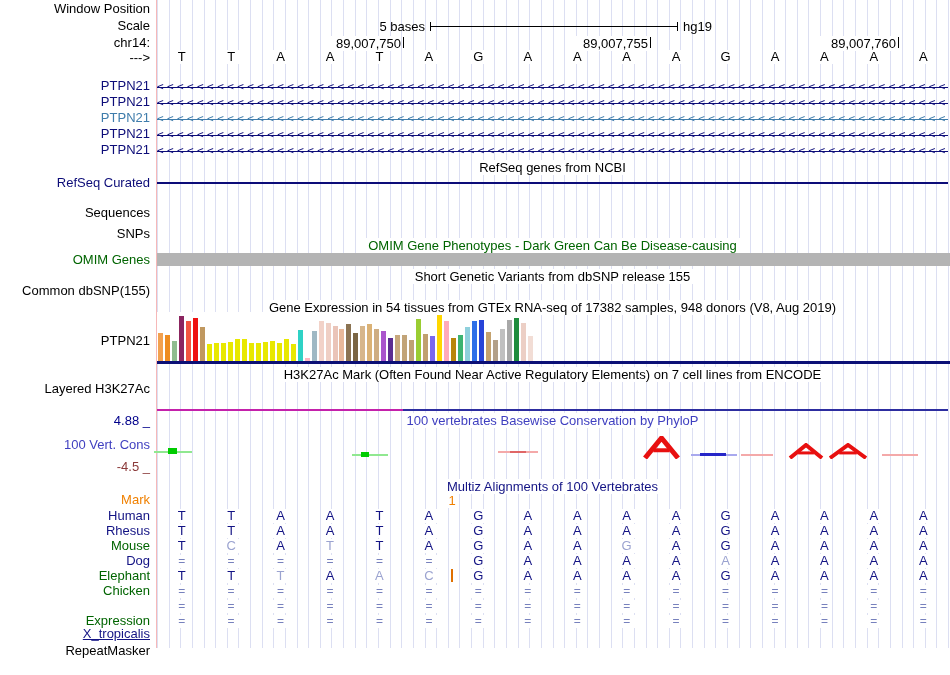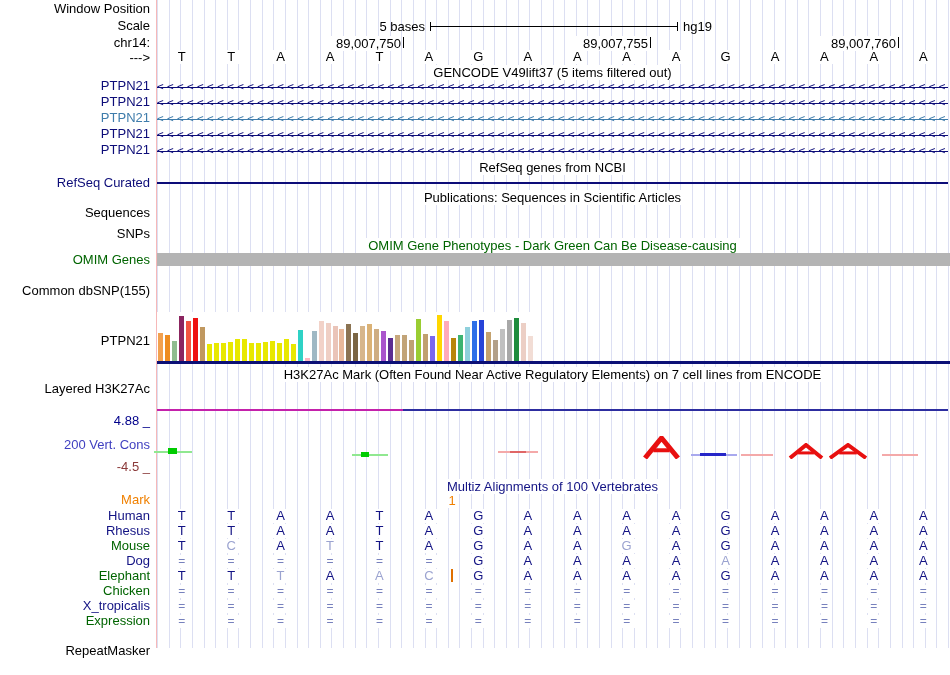--- a/index.html
+++ b/index.html
@@ -107,47 +107,48 @@
   <div class="lbl" style="top:2px">Window Position</div>
 
   <div class="lbl" style="top:19px">Scale</div>
   <div style="position:absolute;left:320px;top:19px;width:105px;text-align:right">5 bases</div>
   <div class="bracket"></div>
   <div style="position:absolute;left:683px;top:19px">hg19</div>
 
   <div class="lbl" style="top:36px">chr14:</div>
   <div class="lbl" style="top:51px">---&gt;</div>
 
-  <div class="ttl" style="top:66px"><span>GENCODE V49lift37 (5 items filtered out)</span></div>
 
   <div class="ttl" style="top:161px"><span>RefSeq genes from NCBI</span></div>
   <div class="lbl navy" style="top:176px">RefSeq Curated</div>
   <div class="hline" style="left:157px;top:182px;width:791px;height:2px;background:#0c0c78"></div>
 
-  <div class="ttl" style="top:191px"><span>Publications: Sequences in Scientific Articles</span></div>
   <div class="lbl" style="top:206px">Sequences</div>
   <div class="lbl" style="top:227px">SNPs</div>
 
   <div class="ttl green" style="top:239px"><span>OMIM Gene Phenotypes - Dark Green Can Be Disease-causing</span></div>
   <div class="lbl green" style="top:253px">OMIM Genes</div>
   <div class="hline" style="left:157px;top:253px;width:793px;height:13px;background:#b4b4b4"></div>
 
+  <div class="ttl" style="top:270px"><span>Short Genetic Variants from dbSNP release 155</span></div>
   <div class="lbl" style="top:284px">Common dbSNP(155)</div>
 
+  <div class="ttl" style="top:301px"><span>Gene Expression in 54 tissues from GTEx RNA-seq of 17382 samples, 948 donors (V8, Aug 2019)</span></div>
   <div class="hline" style="left:157px;top:312px;width:378px;height:50px;background:#fff"></div>
   <div class="lbl" style="top:334px">PTPN21</div>
   <div class="hline" style="left:157px;top:361px;width:793px;height:3px;background:#0c1076"></div>
 
   <div class="ttl" style="top:368px"><span>H3K27Ac Mark (Often Found Near Active Regulatory Elements) on 7 cell lines from ENCODE</span></div>
   <div class="lbl" style="top:382px">Layered H3K27Ac</div>
   <div class="hline" style="left:157px;top:409px;width:246px;height:2px;background:#c421ab"></div>
   <div class="hline" style="left:403px;top:409px;width:545px;height:2px;background:#2d2da0"></div>
 
   <div class="lbl dblue" style="top:414px">4.88 _</div>
-  <div class="lbl blue" style="top:438px">200 Vert. Cons</div>
+  <div class="ttl blue" style="top:414px"><span>100 vertebrates Basewise Conservation by PhyloP</span></div>
+  <div class="lbl blue" style="top:438px">100 Vert. Cons</div>
   <div class="lbl maroon" style="top:460px">-4.5 _</div>
 
   <div class="ttl mtitle" style="top:480px"><span>Multiz Alignments of 100 Vertebrates</span></div>
   <div class="lbl orange" style="top:493px">Mark</div>
   <div class="orange" style="position:absolute;left:446px;top:493px;width:12px;text-align:center;background:#fff">1</div>
   <div class="hline" style="left:451px;top:569px;width:2px;height:13px;background:#e07000"></div>
 
   <div class="lbl" style="top:644px">RepeatMasker</div>
 
 <div class="grid" style="left: 156px; background: rgb(246, 184, 184);"></div>
@@ -359,21 +360,21 @@
     <div class="mz eq" style="left: 470.34px; top: 585px;">=</div>
     <div class="mz eq" style="left: 519.78px; top: 585px;">=</div>
     <div class="mz eq" style="left: 569.22px; top: 585px;">=</div>
     <div class="mz eq" style="left: 618.66px; top: 585px;">=</div>
     <div class="mz eq" style="left: 668.1px; top: 585px;">=</div>
     <div class="mz eq" style="left: 717.54px; top: 585px;">=</div>
     <div class="mz eq" style="left: 766.98px; top: 585px;">=</div>
     <div class="mz eq" style="left: 816.42px; top: 585px;">=</div>
     <div class="mz eq" style="left: 865.86px; top: 585px;">=</div>
     <div class="mz eq" style="left: 915.3px; top: 585px;">=</div>
-    <div class="lbl" style="top: 599px; color: rgb(19, 19, 132);">X_tropicalis</div>
+    <div class="lbl" style="top: 627px; color: rgb(19, 19, 132); text-decoration: underline;">X_tropicalis</div>
     <div class="mz eq" style="left: 173.7px; top: 600px;">=</div>
     <div class="mz eq" style="left: 223.14px; top: 600px;">=</div>
     <div class="mz eq" style="left: 272.58px; top: 600px;">=</div>
     <div class="mz eq" style="left: 322.02px; top: 600px;">=</div>
     <div class="mz eq" style="left: 371.46px; top: 600px;">=</div>
     <div class="mz eq" style="left: 420.9px; top: 600px;">=</div>
     <div class="mz eq" style="left: 470.34px; top: 600px;">=</div>
     <div class="mz eq" style="left: 519.78px; top: 600px;">=</div>
     <div class="mz eq" style="left: 569.22px; top: 600px;">=</div>
     <div class="mz eq" style="left: 618.66px; top: 600px;">=</div>

